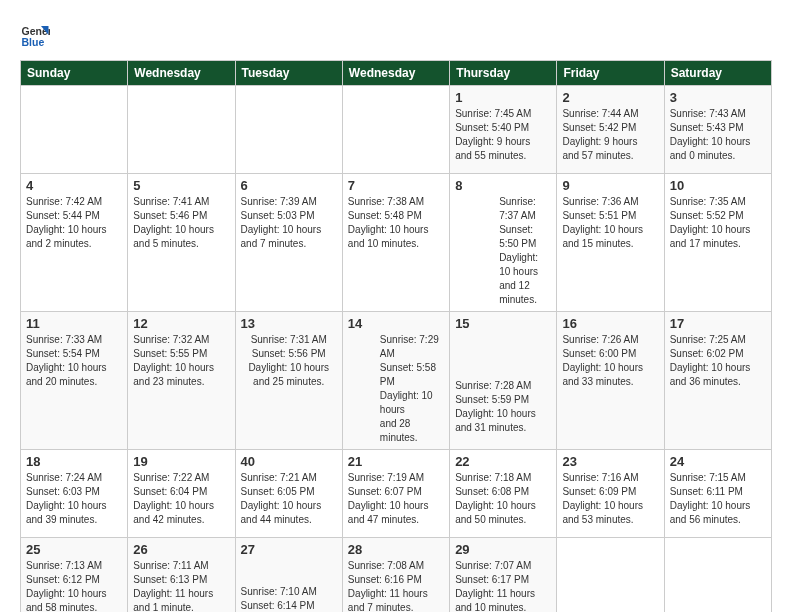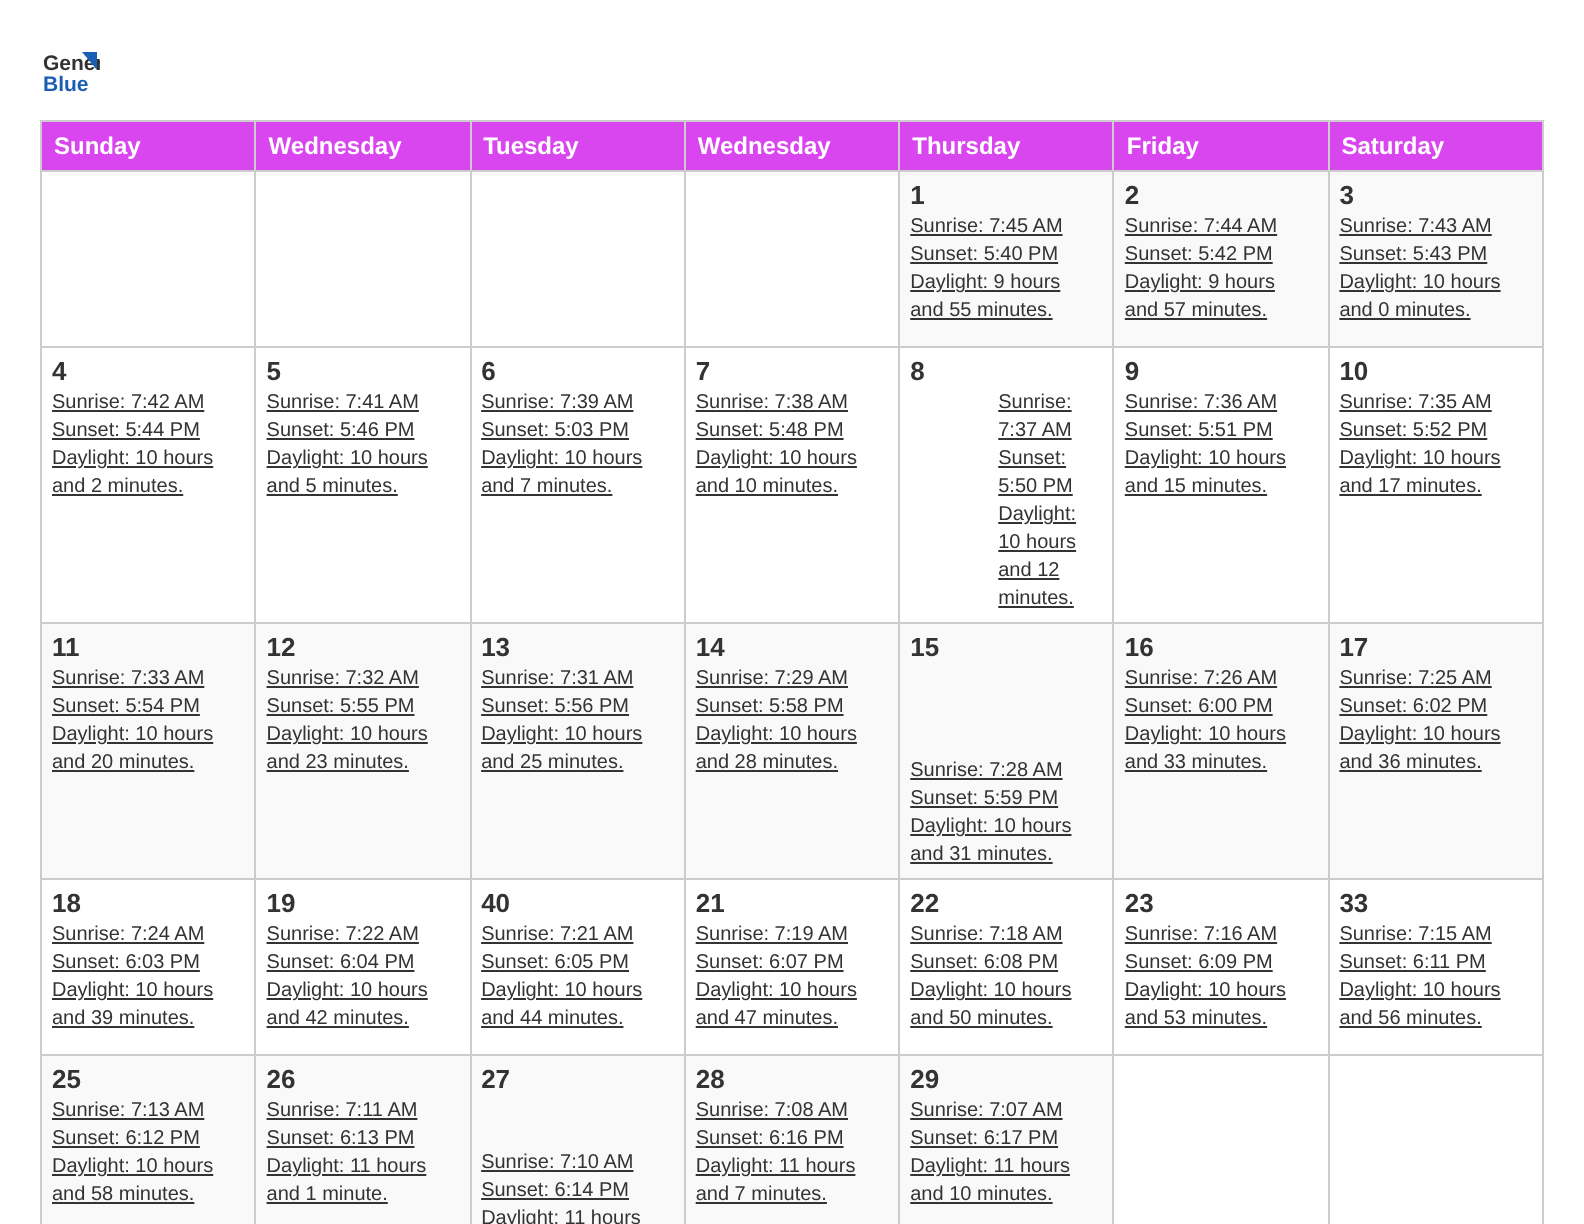--- a/index.html
+++ b/index.html
@@ -36,21 +36,21 @@
     .subtitle {
       font-size: 14px;
       color: #555;
     }
     table {
       width: 100%;
       border-collapse: collapse;
       table-layout: fixed;
     }
     thead tr th {
-      background: #d946ef;
+      background: #14532d;
       color: #fff;
       font-size: 12px;
       font-weight: bold;
       padding: 5px 6px;
       text-align: left;
       border: 1px solid #ccc;
     }
     tbody tr td {
       vertical-align: top;
       border: 1px solid #ccc;
@@ -67,21 +67,20 @@
       font-size: 13px;
       font-weight: bold;
       color: #333;
       display: block;
       margin-bottom: 2px;
     }
     .day-info {
       font-size: 10px;
       color: #333;
       line-height: 1.4;
-      text-decoration: underline;
     }
     .empty-cell {
       background: #fff !important;
     }
   </style>
 </head>
 <body>
 
 <div class="header">
   <div class="logo">
@@ -202,28 +201,28 @@
         </td>
         <td>
           <span class="day-num">12</span>
           <div class="day-info" style="white-space: pre-line;">Sunrise: 7:32 AM
 Sunset: 5:55 PM
 Daylight: 10 hours
 and 23 minutes.</div>
         </td>
         <td>
           <span class="day-num">13</span>
-          <div class="day-info" style="white-space: pre-line;">Sunrise: 7:31 AM
+          <div class="day-info" style="white-space: pre-line; text-align: center;">Sunrise: 7:31 AM
 Sunset: 5:56 PM
 Daylight: 10 hours
 and 25 minutes.</div>
         </td>
         <td>
           <span class="day-num">14</span>
-          <div class="day-info" style="white-space: pre-line;">Sunrise: 7:29 AM
+          <div class="day-info" style="white-space: pre-line; margin-left: 32px;">Sunrise: 7:29 AM
 Sunset: 5:58 PM
 Daylight: 10 hours
 and 28 minutes.</div>
         </td>
         <td>
           <span class="day-num">15</span>
           <div class="day-info" style="white-space: pre-line; margin-top: 48px;">Sunrise: 7:28 AM
 Sunset: 5:59 PM
 Daylight: 10 hours
 and 31 minutes.</div>
@@ -280,21 +279,21 @@
 and 50 minutes.</div>
         </td>
         <td>
           <span class="day-num">23</span>
           <div class="day-info" style="white-space: pre-line;">Sunrise: 7:16 AM
 Sunset: 6:09 PM
 Daylight: 10 hours
 and 53 minutes.</div>
         </td>
         <td>
-          <span class="day-num">33</span>
+          <span class="day-num">24</span>
           <div class="day-info" style="white-space: pre-line;">Sunrise: 7:15 AM
 Sunset: 6:11 PM
 Daylight: 10 hours
 and 56 minutes.</div>
         </td>
       </tr>
       <tr>
         <td>
           <span class="day-num">25</span>
           <div class="day-info" style="white-space: pre-line;">Sunrise: 7:13 AM

